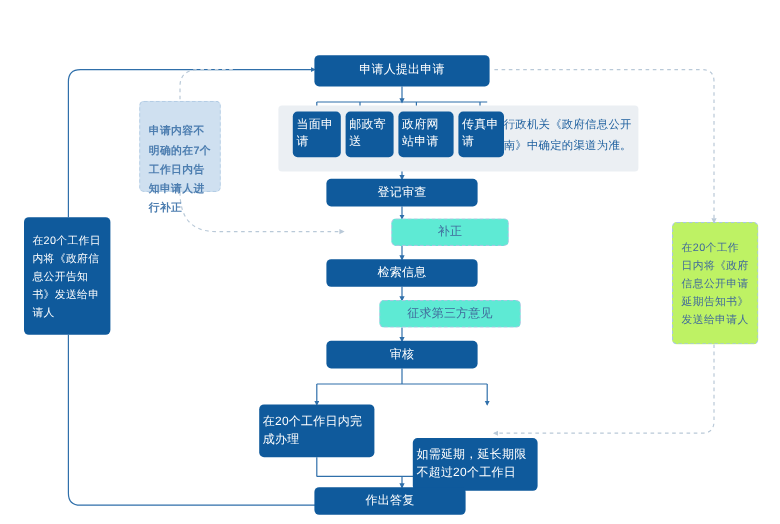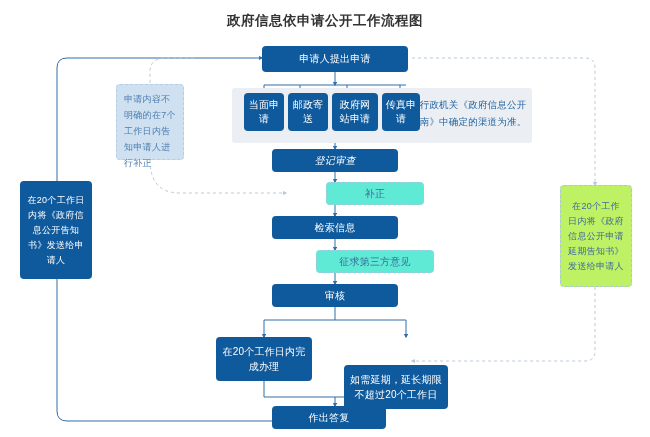--- a/index.html
+++ b/index.html
@@ -37,21 +37,21 @@
     width: 650px;
     height: 437px;
   }
   
   .node {
     position: absolute;
     box-sizing: border-box;
     display: flex;
     align-items: center;
     justify-content: center;
-    text-align: center;
+    text-align: left;
     border-radius: 4px;
     font-size: 10px;
     line-height: 14px;
     letter-spacing: 0.2px;
     padding: 2px 3px;
   }
   .node.solid {
     background: #0f5a9c;
     color: #ffffff;
   }
@@ -78,23 +78,24 @@
     letter-spacing: 0.3px;
     padding: 6px 7px;
   }
   .node.note-soft {
     background: #cfe0f0;
     color: #4d7eb0;
     border: 1px dashed #b4cde5;
     font-size: 9px;
     line-height: 16px;
     letter-spacing: 0.3px;
-    padding: 6px 7px;
+    padding: 16px 7px;
     align-items: flex-start;
     text-align: left;
+    font-weight: bold;
   }
   
   .panel {
     position: absolute;
     background: #ebeff3;
     border-radius: 3px;
   }
   .panel-text {
     position: absolute;
     font-size: 9.5px;
@@ -110,21 +111,20 @@
   .node.wide2 {
     font-size: 10px;
     line-height: 15px;
   }
 </style>
 </head>
 <body>
 
 <div id="canvas">
 
-  <div class="title">政府信息依申请公开工作流程图</div>
 
   <svg id="wires" viewBox="0 0 650 437" xmlns="http://www.w3.org/2000/svg">
     <defs>
       <marker id="arw" markerWidth="6" markerHeight="6" refX="3.2" refY="2.2" orient="auto" markerUnits="strokeWidth">
         <path d="M0,0 L4.4,2.2 L0,4.4 z" fill="#2f6faa"></path>
       </marker>
       <marker id="arwd" markerWidth="6" markerHeight="6" refX="3.2" refY="2.2" orient="auto" markerUnits="strokeWidth">
         <path d="M0,0 L4.4,2.2 L0,4.4 z" fill="#b9c9d8"></path>
       </marker>
     </defs>
@@ -183,33 +183,33 @@
 
   <div class="node solid" style="left:262px; top:46px; width:146px; height:26px;">申请人提出申请</div>
 
   <div class="node solid channel" style="left:244px; top:93px; width:40px; height:38px;">当面申请</div>
   <div class="node solid channel" style="left:288px; top:93px; width:40px; height:38px;">邮政寄送</div>
   <div class="node solid channel" style="left:332px; top:93px; width:46px; height:38px;">政府网站申请</div>
   <div class="node solid channel" style="left:382px; top:93px; width:38px; height:38px;">传真申请</div>
 
   <div class="node note-soft" style="left:116px; top:84px; width:68px; height:76px;">申请内容不明确的在7个工作日内告知申请人进行补正</div>
 
-  <div class="node solid" style="left:272px; top:149px; width:126px; height:23px;font-style:italic;">登记审查</div>
+  <div class="node solid" style="left:272px; top:149px; width:126px; height:23px;">登记审查</div>
 
   <div class="node soft" style="left:286px; top:182px; width:98px; height:23px;">补正</div>
 
   <div class="node solid" style="left:272px; top:216px; width:126px; height:23px;">检索信息</div>
 
   <div class="node soft" style="left:276px; top:250px; width:118px; height:23px;">征求第三方意见</div>
 
   <div class="node solid" style="left:272px; top:284px; width:126px; height:23px;">审核</div>
 
   <div class="node solid wide2" style="left:216px; top:337px; width:96px; height:44px;">在20个工作日内完成办理</div>
 
   <div class="node solid wide2" style="left:344px; top:337px; width:104px; height:44px;margin-top:28px;">如需延期，延长期限不超过20个工作日</div>
 
-  <div class="node solid" style="left:272px; top:406px; width:114px; height:23px;">作出答复</div>
+  <div class="node solid" style="left:262px; top:406px; width:126px; height:23px;">作出答复</div>
 
   <div class="node sidebar-dark" style="left:20px; top:181px; width:72px; height:98px;">在20个工作日内将《政府信息公开告知书》发送给申请人</div>
 
   <div class="node sidebar-soft" style="left:560px; top:185px; width:72px; height:102px;">在20个工作日内将《政府信息公开申请延期告知书》发送给申请人</div>
 
 </div>
 
 </body></html>

